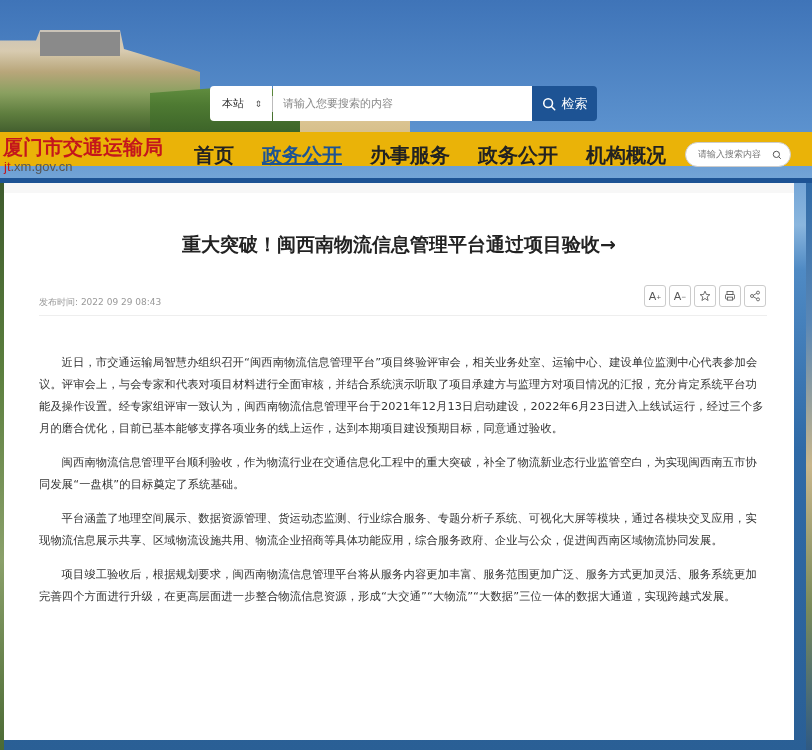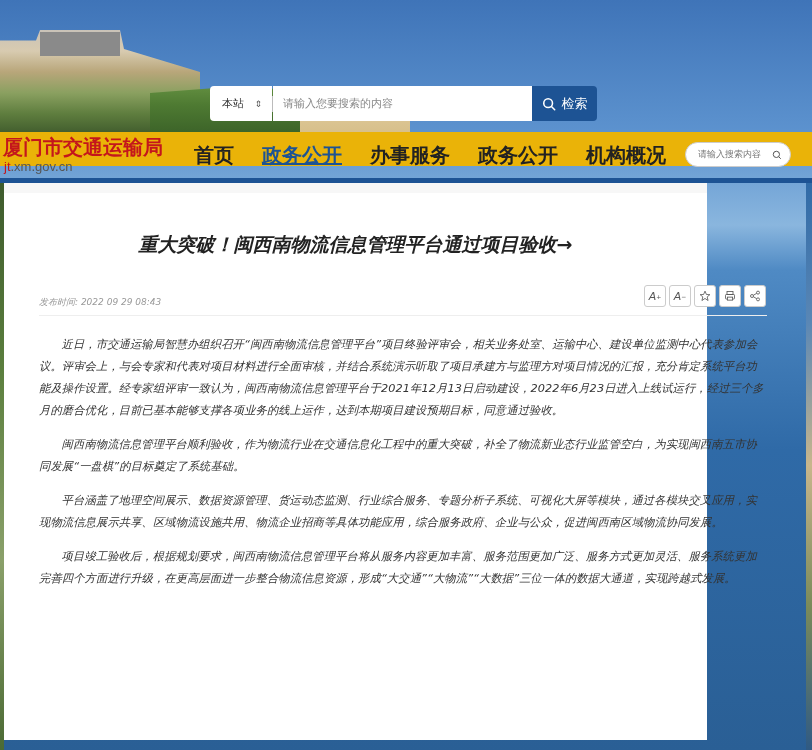--- a/index.html
+++ b/index.html
@@ -85,37 +85,37 @@
     .nav-search {
       position: absolute; left: 685px; top: 10px; width: 106px; height: 25px; border: 1px solid #ccc;
       border-radius: 13px; display: flex; align-items: center; padding: 0 8px 0 12px; background: #fff;
     }
     .nav-search .ph { flex: 1; font-size: 9px; color: #777; }
     .nav-search svg { width: 10px; height: 10px; }
     .blue-line { position: absolute; left: 0; top: 178px; width: 812px; height: 5px; background: #1d5394; }
 
     
     .card {
-      position: absolute; left: 4px; top: 183px; width: 703px; height: 557px; background: #fff; font-style: italic;
+      position: absolute; left: 4px; top: 183px; width: 790px; height: 557px; background: #fff;
     }
     .card-top-strip { position: absolute; left: 0; top: 0; width: 100%; height: 10px; background: #f7f7f7; }
     .title {
       position: absolute; left: 0; top: 48px; width: 100%; text-align: center; font-size: 19px; font-weight: bold;
       color: #222; line-height: 26px;
     }
     .meta { position: absolute; left: 35px; top: 113px; font-size: 9px; color: #999; }
     .tools { position: absolute; left: 640px; top: 102px; display: flex; gap: 3px; }
     .tool {
       width: 22px; height: 22px; border: 1px solid #ccc; border-radius: 3px; display: flex; align-items: center;
       justify-content: center; font-size: 11px; color: #555; background: #fff; cursor: pointer;
     }
     .tool sup { font-size: 6px; }
     .tool svg { width: 12px; height: 12px; }
     .sep { position: absolute; left: 35px; top: 132px; width: 728px; height: 1px; background: #eee; }
-    .content { position: absolute; left: 35px; top: 151px; width: 728px; }
+    .content { position: absolute; left: 35px; top: 169px; width: 728px; }
     .content p {
       font-size: 11.3px; line-height: 22px; color: #333; text-indent: 2em; margin-bottom: 12px; letter-spacing: 0.1px;
     }
     .bottom-buttons { position: absolute; left: 330px; top: 495px; display: flex; gap: 10px; }
     .bbtn {
       width: 64px; height: 26px; border: 1px solid #ddd; border-radius: 2px; display: flex; align-items: center;
       justify-content: center; gap: 6px; font-size: 10px; color: #333; background: #fff; cursor: pointer;
     }
     .bbtn svg { width: 13px; height: 13px; }
   </style>

